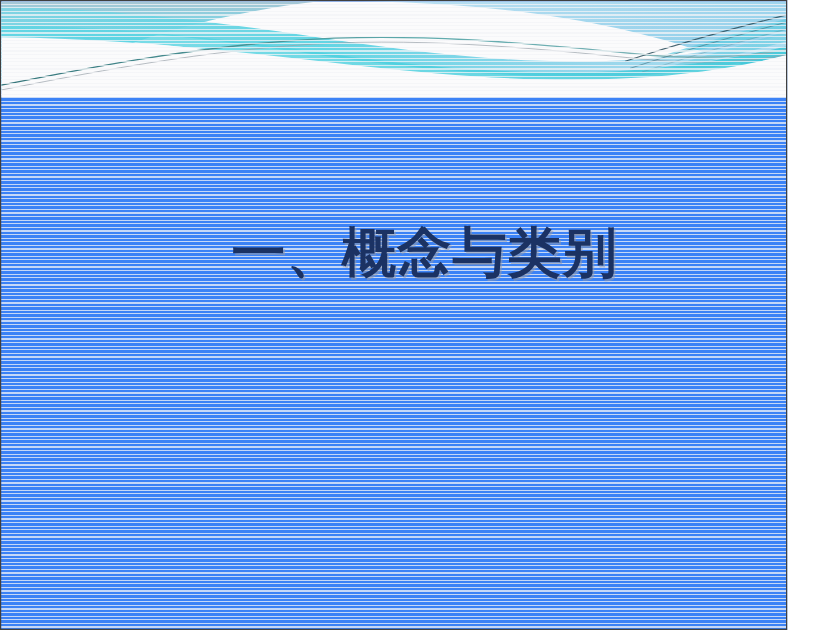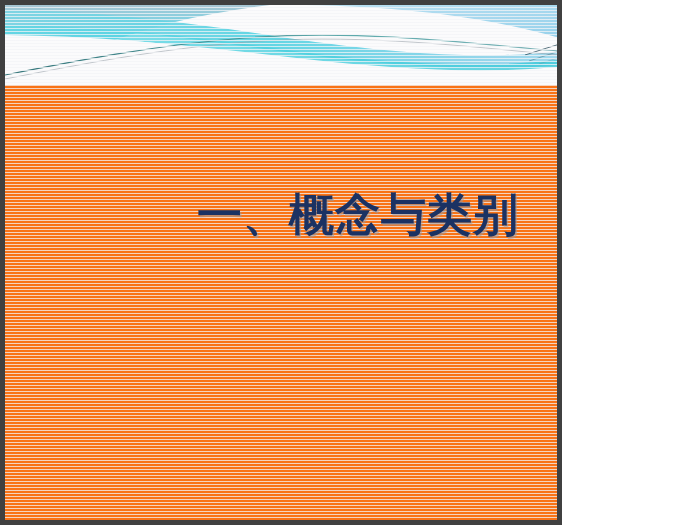--- a/index.html
+++ b/index.html
@@ -7,26 +7,26 @@
     margin: 0;
     padding: 0;
     background: #ffffff;
   }
   body {
     font-family: "DejaVu Sans", "Liberation Sans", sans-serif;
   }
 
   .slide {
     position: relative;
-    width: 562px;
+    width: 656px;
     height: 525px;
-    background: #f97316;
+    background: #3b82f6;
     overflow: hidden;
     box-sizing: border-box;
-    border: 5px solid #404040;
+    border: 1px solid #404040;
   }
 
   
   .slide-texture {
     position: absolute;
     inset: 0;
     background-image: repeating-linear-gradient(
       to bottom,
       rgba(255,255,255,0) 0px,
       rgba(255,255,255,0) 2px,

